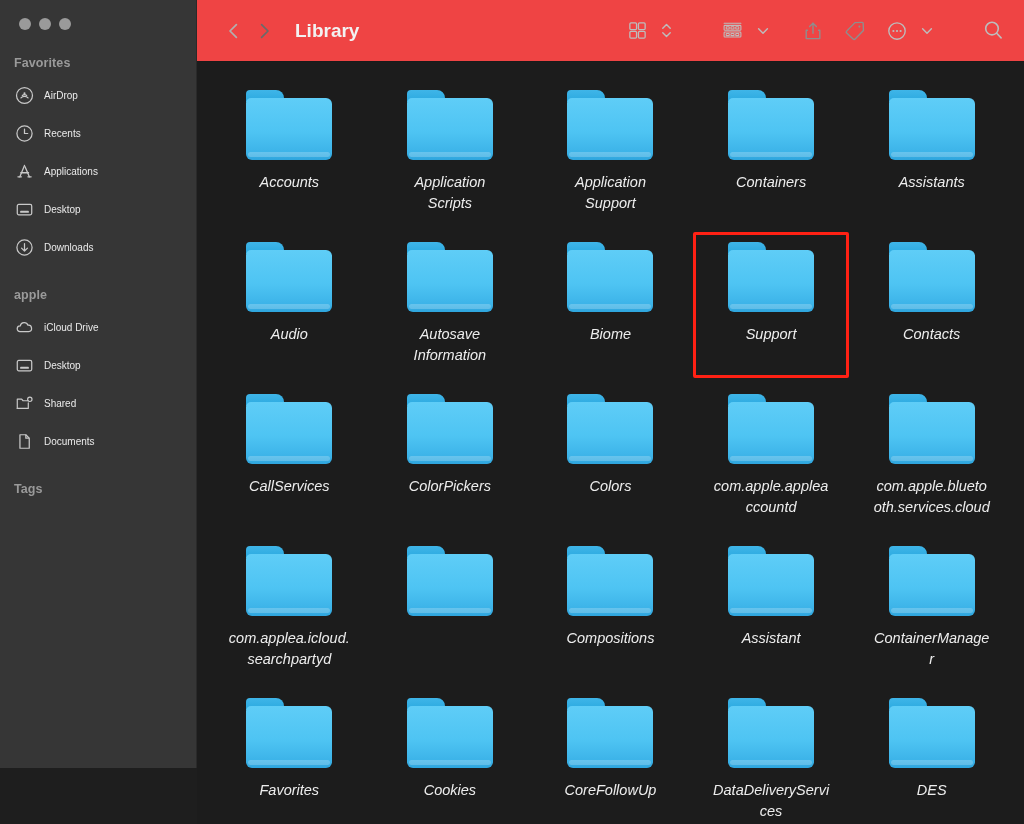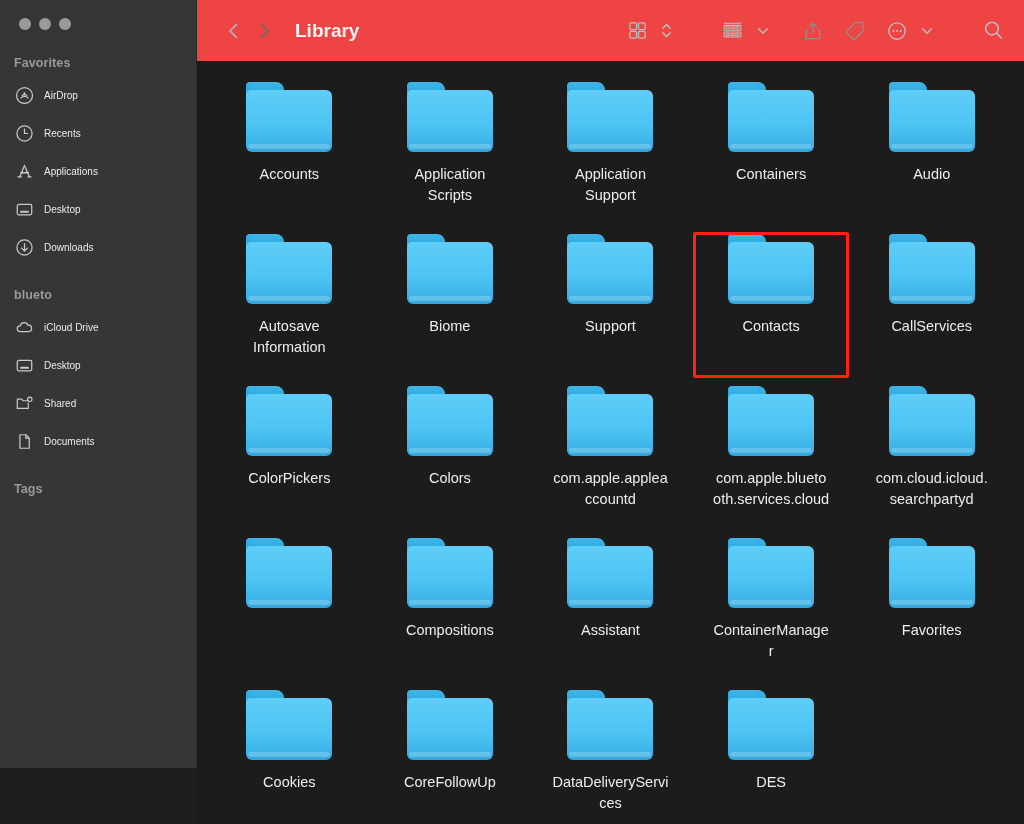--- a/index.html
+++ b/index.html
@@ -94,22 +94,23 @@
   }
   .tb-btn.dim { color: #8e8e8e; }
   .tb-gap-lg { width: 42px; }
   .tb-gap-md { width: 26px; }
   .tb-gap-sm { width: 14px; }
 
   
   .content {
     flex: 1 1 auto;
     overflow: hidden;
-    padding: 14px 0 0 0;
+    padding: 22px 0 0 0;
     position: relative;
+    font-style: italic;
   }
   .grid {
     display: grid;
     grid-template-columns: repeat(5, 1fr);
     row-gap: 0px;
     padding: 0 12px;
   }
   .cell {
     height: 152px;
     display: flex; flex-direction: column;
@@ -224,21 +225,21 @@
         <svg width="19" height="19" viewBox="0 0 20 20" fill="none" stroke="currentColor" stroke-width="1.3">
           <circle cx="10" cy="10" r="8"></circle>
           <path d="M10 5.8v8M6.9 10.7 10 13.8l3.1-3.1" stroke-linecap="round" stroke-linejoin="round"></path>
         </svg>
       </span>
       <span class="side-label">Downloads</span>
     </div>
 
     <div class="sidebar-spacer"></div>
 
-    <div class="section-header">blueto</div>
+    <div class="section-header">apple</div>
 
     <div class="side-row">
       <span class="side-icon">
         <svg width="19" height="19" viewBox="0 0 20 20" fill="none" stroke="currentColor" stroke-width="1.3">
           <path d="M5.3 14.4a3.1 3.1 0 0 1 .25-6.2 4.2 4.2 0 0 1 8.1-.6 2.9 2.9 0 0 1 .75 6.8z" stroke-linejoin="round"></path>
         </svg>
       </span>
       <span class="side-label">iCloud Drive</span>
     </div>
 
@@ -426,20 +427,29 @@
             </div>
             <div class="label">Containers</div>
           </div>
           <div class="cell">
             <div class="folder">
               <div class="tab"></div>
               <div class="body">
                 <div class="lip"></div>
               </div>
             </div>
+            <div class="label">Assistants</div>
+          </div>
+          <div class="cell">
+            <div class="folder">
+              <div class="tab"></div>
+              <div class="body">
+                <div class="lip"></div>
+              </div>
+            </div>
             <div class="label">Audio</div>
           </div>
           <div class="cell">
             <div class="folder">
               <div class="tab"></div>
               <div class="body">
                 <div class="lip"></div>
               </div>
             </div>
             <div class="label">Autosave
@@ -519,21 +529,21 @@
             <div class="label">com.apple.blueto
 oth.services.cloud</div>
           </div>
           <div class="cell">
             <div class="folder">
               <div class="tab"></div>
               <div class="body">
                 <div class="lip"></div>
               </div>
             </div>
-            <div class="label">com.cloud.icloud.
+            <div class="label">com.applea.icloud.
 searchpartyd</div>
           </div>
           <div class="cell">
             <div class="folder">
               <div class="tab"></div>
               <div class="body">
                 <div class="lip"></div>
               </div>
             </div>
           </div>

